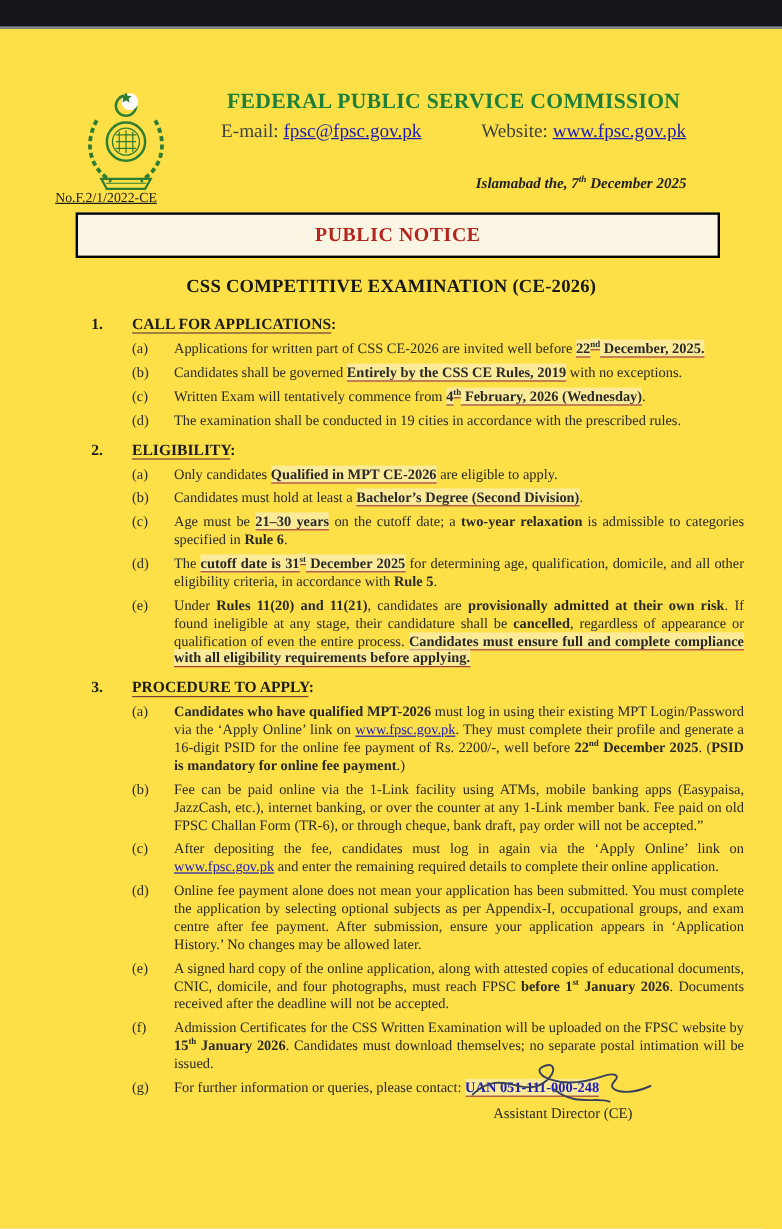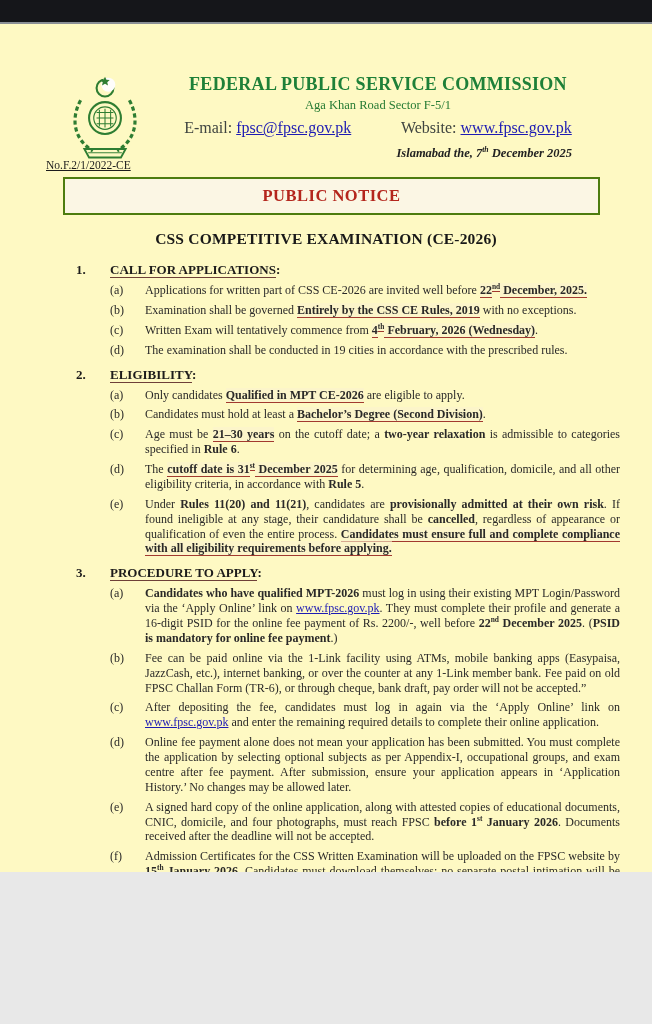--- a/index.html
+++ b/index.html
@@ -1,31 +1,31 @@
 <!DOCTYPE html>
 <html><head>
 <meta charset="utf-8">
 <style>
   html,body{margin:0;padding:0;background:#e8e8e8;}
-  .page{position:relative;width:652px;height:872px;margin:0 auto;background:#fef9c3;
+  .page{position:relative;width:652px;height:1024px;margin:0 auto;background:#fde047;
         font-family:"Liberation Serif", serif;color:#262524;overflow:hidden;}
   .topbar{position:absolute;top:0;left:0;right:0;height:22px;background:#15161a;
           border-bottom:2px solid #8a8f96;}
   
   .logo{position:absolute;left:58px;top:74px;width:94px;height:90px;}
   .header-text{position:absolute;left:140px;right:36px;top:74px;text-align:center;}
   .org-name{font-size:18px;font-weight:bold;color:#1e8038;letter-spacing:.3px;margin:0;}
   .address{font-size:12.5px;color:#257a33;margin-top:3px;}
   .contact{font-size:16px;margin-top:6px;color:#3f4440;}
   .contact .gap{display:inline-block;width:42px;}
   .seg-link, a.doc-link{color:#1d1bb4;text-decoration:underline;cursor:pointer;}
   .dateline{position:absolute;right:80px;top:146px;font-size:12.5px;font-style:italic;font-weight:600;color:#222;}
   .refno{position:absolute;left:46px;top:159px;font-size:11.5px;text-decoration:underline;color:#1c1c1c;}
   .notice-box{position:absolute;left:63px;top:177px;width:533px;height:34px;
-      background:#fbf6e4;border:2px solid #4d7c0f;display:flex;align-items:center;justify-content:center;}
+      background:#fbf6e4;border:2px solid #000000;display:flex;align-items:center;justify-content:center;}
   .notice-box span{color:#b4261d;font-weight:bold;font-size:16.5px;letter-spacing:.5px;}
   .doc-title{position:absolute;left:0;right:0;top:230px;text-align:center;
       font-size:15.5px;font-weight:bold;color:#181818;letter-spacing:.2px;}
   
   .body-copy{position:absolute;top:253px;left:0;right:0;}
   .sec-head{display:grid;grid-template-columns:34px 1fr;margin:9px 32px 4px 76px;
       font-size:13px;font-weight:bold;color:#1d1c1b;}
   .items{margin:0;}
   .item{display:grid;grid-template-columns:35px 1fr;margin:5px 32px 5px 110px;
       font-size:12px;line-height:1.24;color:#2a2928;}
@@ -61,21 +61,20 @@
         <path d="M24 28 C13 48 17 70 37 82" stroke-width="3.4" stroke-dasharray="4.5 3"></path>
         <path d="M76 28 C87 48 83 70 63 82" stroke-width="3.4" stroke-dasharray="4.5 3"></path>
         <path d="M28 80 h44 l-5 9 h-34 z" stroke-width="2"></path>
         <path d="M32 84 h36" stroke-width="1"></path>
       </g>
     </svg>
   </div>
 
   <div class="header-text">
     <div class="org-name">FEDERAL PUBLIC SERVICE COMMISSION</div>
-    <div class="address">Aga Khan Road Sector F-5/1</div>
     <div class="contact">
       <span>E-mail:</span>
       <a class="doc-link">fpsc@fpsc.gov.pk</a>
       <span class="gap"></span>
       <span>Website:</span>
       <a class="doc-link">www.fpsc.gov.pk</a>
     </div>
   </div>
 
   <div class="dateline"><span class="">Islamabad the, 7</span><sup class="seg-sup">th</sup><span class=""> December 2025</span></div>
@@ -95,21 +94,21 @@
       <span><span class="seg-b seg-u">CALL FOR APPLICATIONS</span><span class="seg-b">:</span></span>
     </div>
     <div class="items">
   <div class="item">
     <span class="item-label">(a)</span>
     <div class="item-text"><span class="">Applications for written part of CSS CE-2026 are invited well before </span><span class="seg-hl">22</span><sup class="seg-sup seg-hl">nd</sup><span class="seg-hl"> December, 2025.</span></div>
   </div>
 
   <div class="item">
     <span class="item-label">(b)</span>
-    <div class="item-text"><span class="">Examination shall be governed </span><span class="seg-hl">Entirely by the CSS CE Rules, 2019</span><span class=""> with no exceptions.</span></div>
+    <div class="item-text"><span class="">Candidates shall be governed </span><span class="seg-hl">Entirely by the CSS CE Rules, 2019</span><span class=""> with no exceptions.</span></div>
   </div>
 
   <div class="item">
     <span class="item-label">(c)</span>
     <div class="item-text"><span class="">Written Exam will tentatively commence from </span><span class="seg-hl">4</span><sup class="seg-sup seg-hl">th</sup><span class="seg-hl"> February, 2026 (Wednesday)</span><span class="">.</span></div>
   </div>
 
   <div class="item">
     <span class="item-label">(d)</span>
     <div class="item-text"><span class="">The examination shall be conducted in 19 cities in accordance with the prescribed rules.</span></div>

